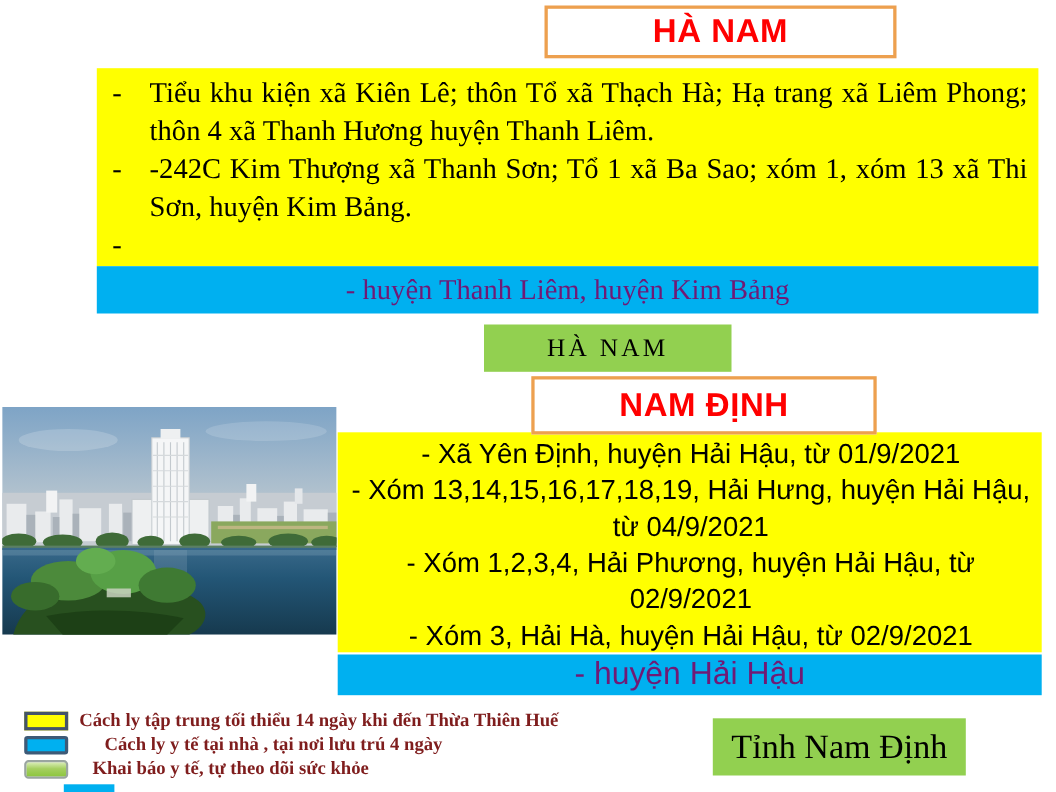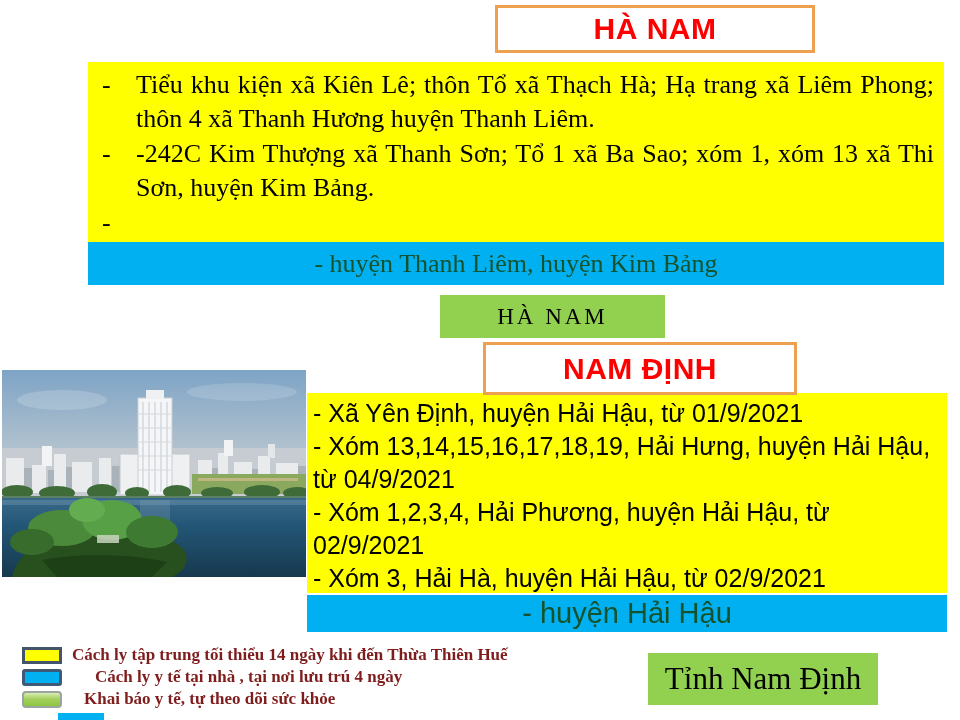--- a/index.html
+++ b/index.html
@@ -5,39 +5,39 @@
   :root{
     --c-yellow:#FFFF00; --c-blue:#00B0F0; --c-green:#92D050;
     --c-orange:#EDA04F; --c-red:#FF0000;
   }
   *{box-sizing:border-box;}
   html,body{margin:0;padding:0;}
   body{width:960px;height:720px;background:#ffffff;overflow:hidden;position:relative;
        font-family:"Liberation Serif",serif;}
   .abs{position:absolute;}
   .serif{font-family:"Liberation Serif",serif;}
-  .sans{font-family:"Liberation Sans",sans-serif;}
+  .sans{font-family:"Liberation Sans",sans-serif;text-align:center;}
   .center{display:flex;align-items:center;justify-content:center;}
 
   
   .title-box{background:#ffffff;border:3px solid var(--c-orange);}
   .title-box .ttl{color:var(--c-red);font-weight:bold;font-family:"Liberation Sans",sans-serif;
                   font-size:30px;letter-spacing:0.5px;}
   #hanam-title-box{left:495px;top:5px;width:320px;height:48px;}
   #namdinh-title-box{left:483px;top:342px;width:314px;height:53px;z-index:3;}
 
   
   #hanam-box{left:88px;top:62px;width:856px;height:180px;background:var(--c-yellow);
              padding:6px 10px 0 0;color:#000;}
   .bullet{position:relative;padding-left:48px;font-size:26px;line-height:34px;
           text-align:justify;margin-bottom:1px;}
   .bullet .marker{position:absolute;left:14px;top:0;}
 
   
-  .blue-bar{background:var(--c-blue);color:#14532d;}
+  .blue-bar{background:var(--c-blue);color:#701a75;}
   #hanam-bar{left:88px;top:242px;width:856px;height:43px;font-size:26px;}
   #namdinh-bar{left:307px;top:595px;width:640px;height:37px;font-size:29px;}
 
   
   .green-box{background:var(--c-green);color:#000;}
   #hanam-tag{left:440px;top:295px;width:225px;height:43px;font-size:23px;letter-spacing:3px;}
   #province-box{left:648px;top:653px;width:230px;height:52px;font-size:31px;}
 
   
   #namdinh-box{left:307px;top:393px;width:640px;height:200px;background:var(--c-yellow);

